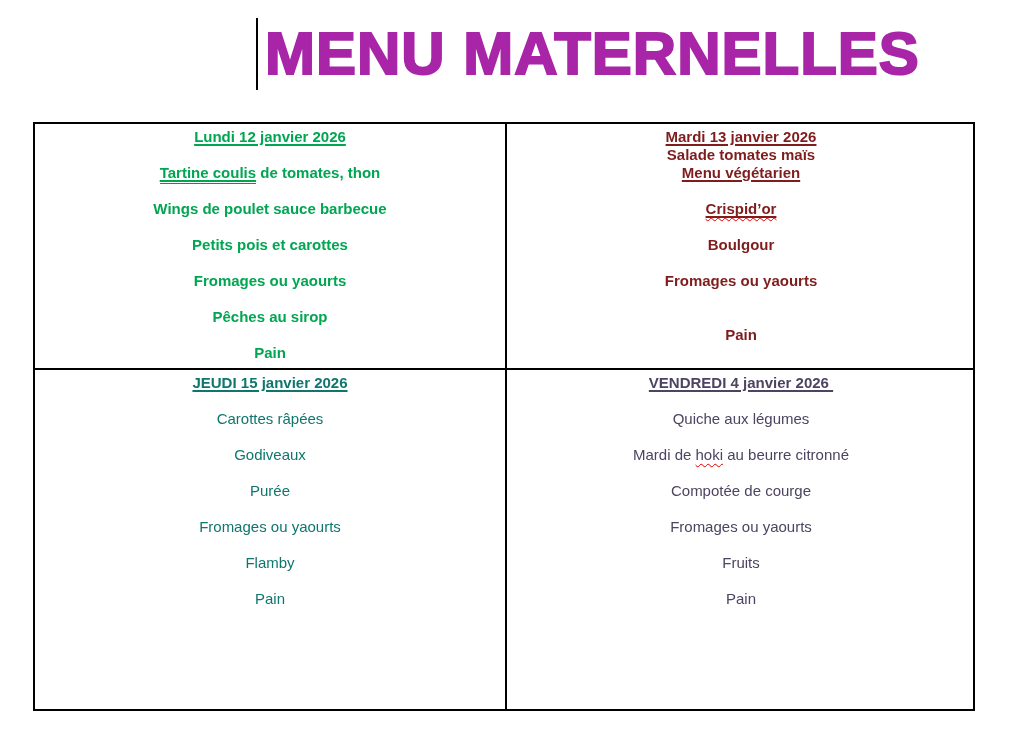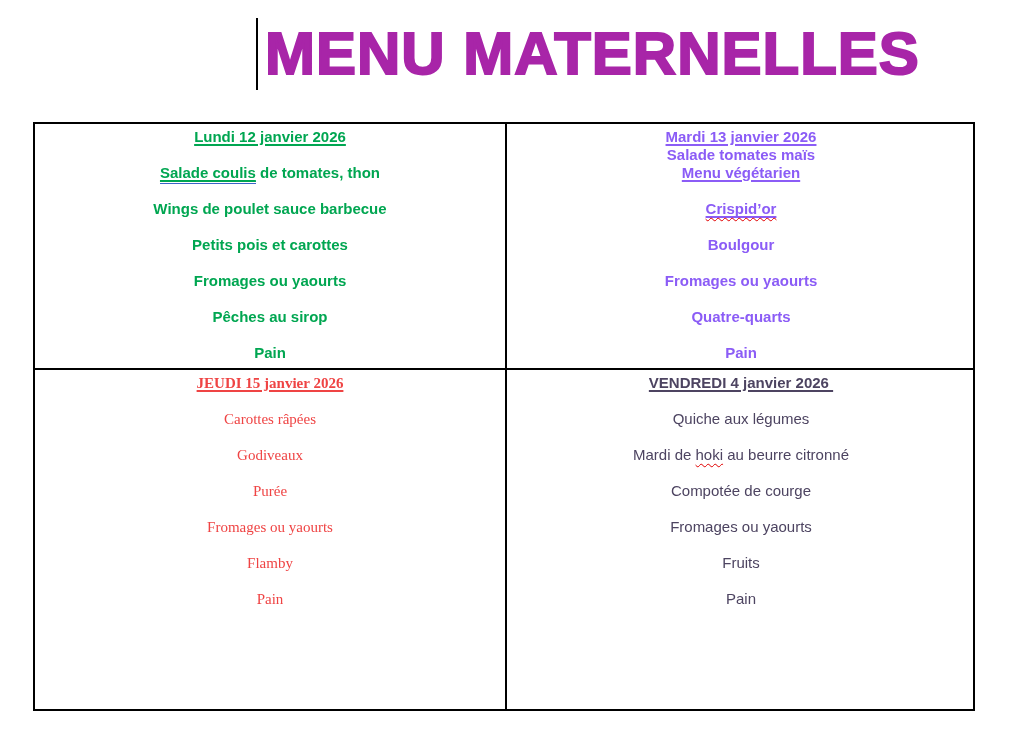--- a/index.html
+++ b/index.html
@@ -89,50 +89,49 @@
 <div class="title-block">
   <div class="cursor-bar"></div>
   <h1 class="doc-title" style="color:#a825a8;">MENU MATERNELLES</h1>
 </div>
 
 <div class="menu-table">
 
   <div class="menu-cell bold b-right b-bottom" style="color:#00a651;">
     <div class="line u">Lundi 12 janvier 2026</div>
     <div class="gap"></div>
-    <div class="line"><span class="u gram-blue">Salade coulis</span><span> de tomates, thon</span></div>
+    <div class="line"><span class="u gram-blue">Tartine coulis</span><span> de tomates, thon</span></div>
     <div class="gap"></div>
     <div class="line">Wings de poulet sauce barbecue</div>
     <div class="gap"></div>
     <div class="line">Petits pois et carottes</div>
     <div class="gap"></div>
     <div class="line">Fromages ou yaourts</div>
     <div class="gap"></div>
     <div class="line">Pêches au sirop</div>
     <div class="gap"></div>
     <div class="line">Pain</div>
   </div>
 
-  <div class="menu-cell bold b-bottom" style="color:#8b5cf6;">
+  <div class="menu-cell bold b-bottom" style="color:#7f1d1d;">
     <div class="line u">Mardi 13 janvier 2026</div>
     <div class="line">Salade tomates maïs</div>
     <div class="line u">Menu végétarien</div>
     <div class="gap"></div>
     <div class="line"><span class="u"><span class="spell-red">Crispid’or</span></span></div>
     <div class="gap"></div>
     <div class="line">Boulgour</div>
     <div class="gap"></div>
     <div class="line">Fromages ou yaourts</div>
     <div class="gap"></div>
-    <div class="line">Quatre-quarts</div>
     <div class="gap"></div>
     <div class="line">Pain</div>
   </div>
 
-  <div class="menu-cell b-right" style="color:#ef4444;font-family:Liberation Serif, serif;">
+  <div class="menu-cell b-right" style="color:#0f766e;">
     <div class="line u bold">JEUDI 15 janvier 2026</div>
     <div class="gap"></div>
     <div class="line">Carottes râpées</div>
     <div class="gap"></div>
     <div class="line">Godiveaux</div>
     <div class="gap"></div>
     <div class="line">Purée</div>
     <div class="gap"></div>
     <div class="line">Fromages ou yaourts</div>
     <div class="gap"></div>

